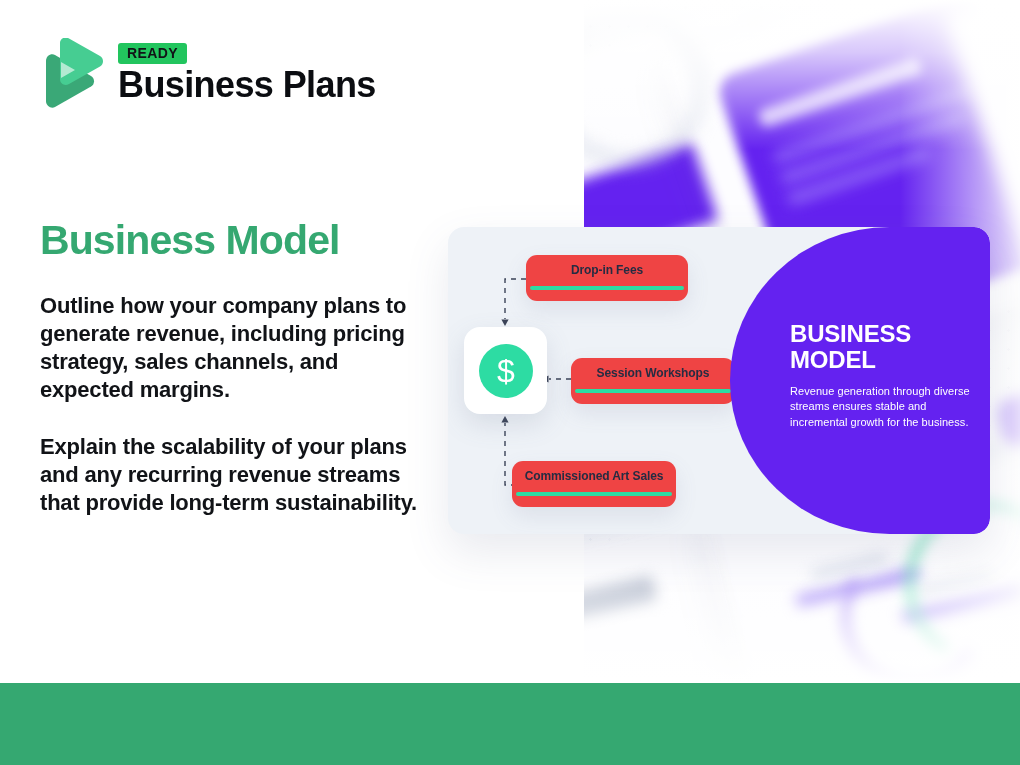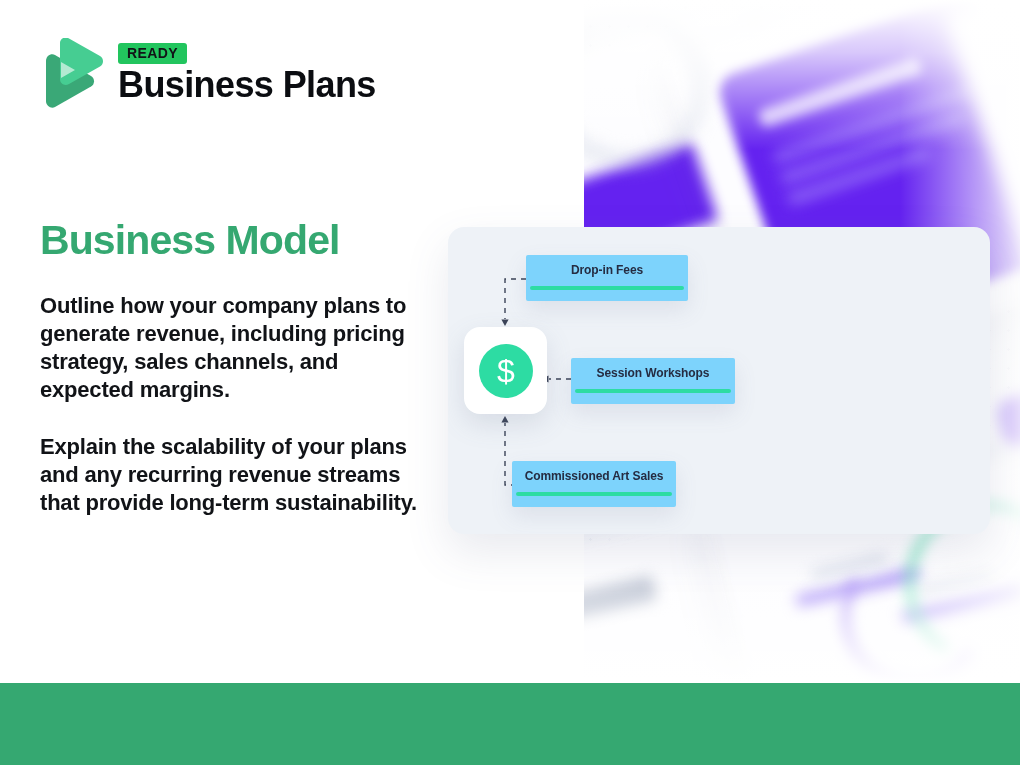--- a/index.html
+++ b/index.html
@@ -232,22 +232,22 @@
     background: #2ddca3;
     display: flex;
     align-items: center;
     justify-content: center;
   }
   .hub-circle svg { display: block; }
 
   
   .stream {
     position: absolute;
-    background: #7dd3fc;
-    border-radius: 2px;
+    background: #ef4444;
+    border-radius: 11px;
     box-shadow: 0 9px 22px rgba(100,112,145,0.13);
     padding: 9px 4px 11px;
     box-sizing: border-box;
   }
   .stream-label {
     font-size: 12px;
     font-weight: 700;
     color: #252c42;
     letter-spacing: -0.1px;
     text-align: center;
@@ -372,16 +372,23 @@
     </div>
     <div class="stream stream-2">
       <div class="stream-label">Session Workshops</div>
       <div class="stream-bar"></div>
     </div>
     <div class="stream stream-3">
       <div class="stream-label">Commissioned Art Sales</div>
       <div class="stream-bar"></div>
     </div>
 
+    <div class="purple-panel">
+      <div class="purple-inner">
+        <h2 class="purple-title">BUSINESS
+MODEL</h2>
+        <p class="purple-desc">Revenue generation through diverse streams ensures stable and incremental growth for the business.</p>
+      </div>
+    </div>
   </div>
 
   <div class="footer-bar"></div>
 </div>
 
 </body></html>

